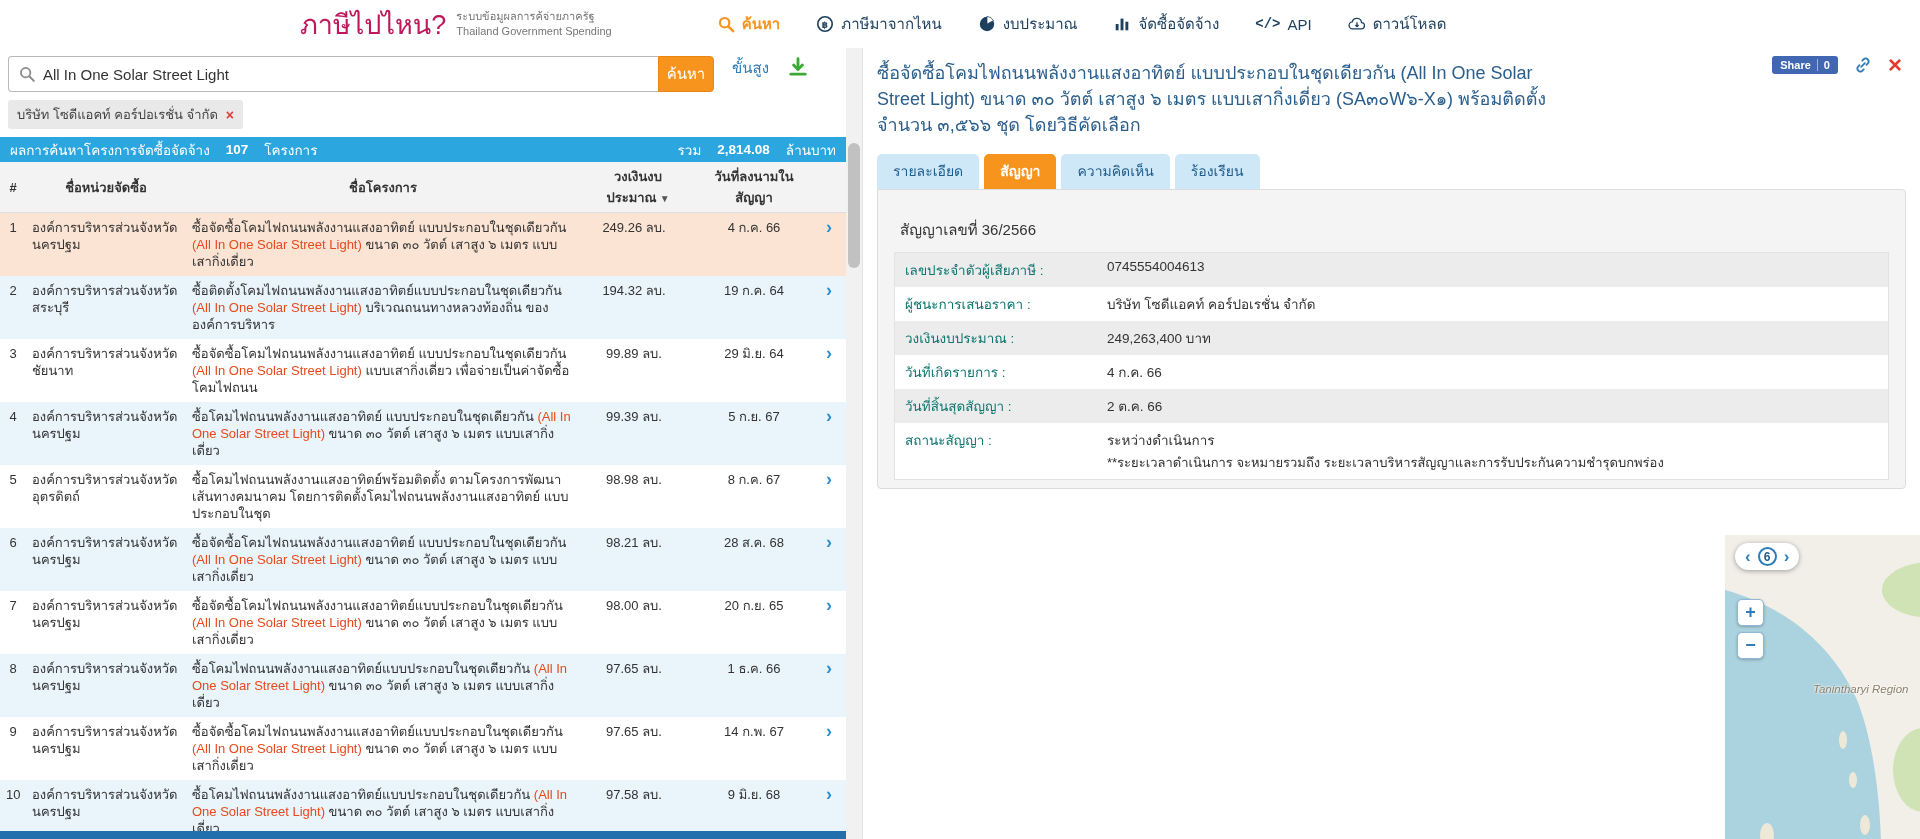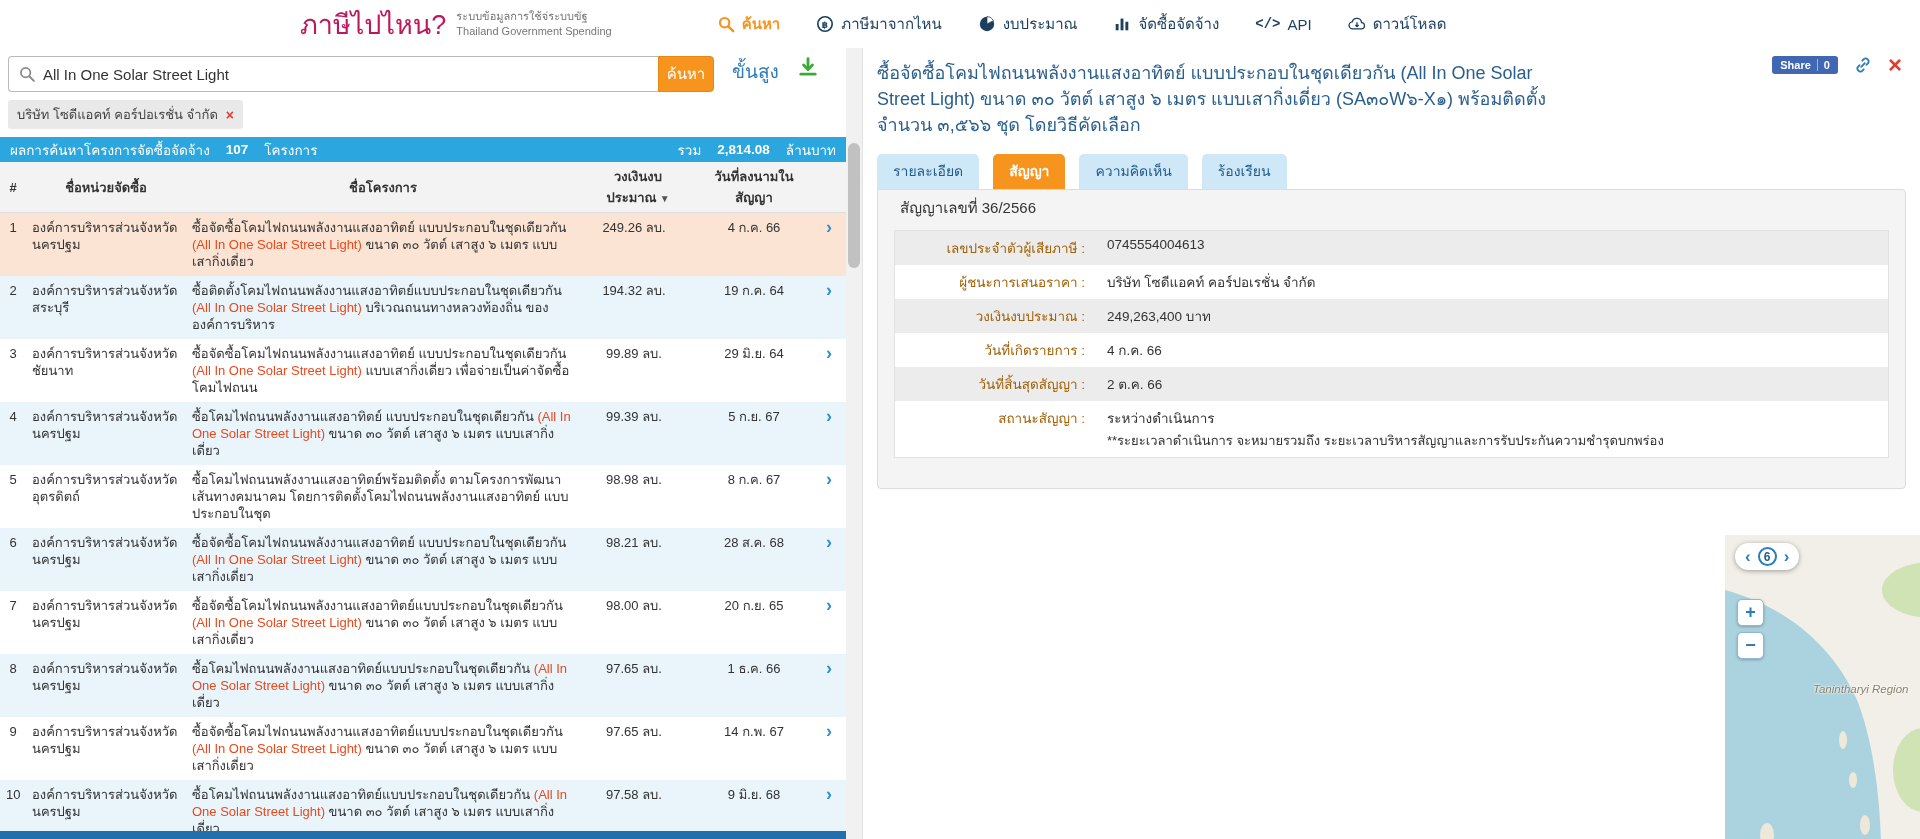--- a/index.html
+++ b/index.html
@@ -24,21 +24,21 @@
   .scroll-thumb { position:absolute; left:2px; top:95px; width:12px; height:125px; background:#c1c1c1; border-radius:6px; cursor:pointer; }
 
   .search-row { display:flex; align-items:flex-start; padding:8px 8px 5px 8px; }
   .search-box { position:relative; width:650px; }
   .search-box input { width:100%; height:36px; border:1px solid #b9b9b9; border-right:none;
     border-radius:4px 0 0 4px; padding:0 10px 0 34px; font-size:15px; color:#333;
     font-family:"Liberation Sans","DejaVu Sans",sans-serif; outline:none; }
   .input-search-icon { position:absolute; left:10px; top:9px; width:18px; height:18px; }
   .btn-search { height:36px; min-width:56px; background:#f7941e; color:#fff; border:1px solid #e58712;
     border-radius:0 4px 4px 0; font-size:15px; cursor:pointer; font-family:inherit; }
-  .advanced { margin-left:18px; color:#2d7cb8; font-size:19px; cursor:pointer; }
+  .advanced { margin-left:18px; color:#2d7cb8; font-size:15px; cursor:pointer; }
   .download-btn { margin-left:18px; cursor:pointer; display:flex; align-items:center; }
   .download-btn svg { width:22px; height:22px; }
 
   .chip-row { padding:3px 8px 8px 8px; }
   .chip { display:inline-flex; align-items:center; gap:8px; background:#e9e9e9; border-radius:3px;
     padding:4px 9px; font-size:13px; color:#444; }
   .chip-close { color:#e03c31; font-weight:bold; font-size:14px; cursor:pointer; line-height:1; }
 
   .results-bar { height:25px; background:#2ba6df; color:#fff; display:flex; align-items:center;
     justify-content:space-between; padding:0 10px; font-size:13.5px; }
@@ -63,32 +63,32 @@
     border-left:1px solid #e3e3e3; }
   .detail-head { position:relative; padding:12px 20px 0 14px; }
   .detail-title { width:690px; font-size:18px; color:#2a5e8c; line-height:1.45; }
   .head-actions { position:absolute; top:8px; right:18px; display:flex; align-items:center; gap:16px; }
   .fb-share { display:flex; align-items:center; background:#4267b2; color:#fff; font-size:11px;
     font-weight:bold; border-radius:3px; padding:3px 8px; gap:6px; cursor:pointer; }
   .fb-divider { width:1px; height:12px; background:rgba(255,255,255,.5); }
   .link-btn { cursor:pointer; display:flex; } .link-btn svg { width:18px; height:18px; }
   .close-x { color:#e03c31; font-size:24px; font-weight:bold; line-height:18px; cursor:pointer; }
 
-  .tabs { display:flex; gap:14px; padding:16px 0 0 14px; }
+  .tabs { display:flex; gap:5px; padding:16px 0 0 14px; }
   .tab { padding:6px 16px 7px; border-radius:5px 5px 0 0; font-size:14px; background:#cfe8f7;
     color:#1f5c8b; cursor:pointer; }
   .tab.active { background:#f7941e; color:#fff; font-weight:bold; }
 
   .tab-content { margin:0 14px; background:#f4f4f4; border:1px solid #dcdcdc;
-    border-radius:0 4px 4px 4px; padding:4px 16px 16px; height:300px; }
+    border-radius:0 4px 4px 4px; padding:26px 16px 16px; height:300px; }
   .contract-no { font-size:15px; color:#333; margin:2px 0 10px 6px; }
   .contract-card { background:#fff; border:1px solid #e2e2e2; }
   .field-row { display:flex; font-size:13.5px; }
   .field-row.gray { background:#ececec; }
-  .f-label { width:200px; text-align:right; padding:6px 10px; flex-shrink:0; color:#a16207; }
+  .f-label { width:200px; text-align:left; padding:6px 10px; flex-shrink:0; color:#0f766e; }
   .f-value { padding:6px 12px; color:#333; }
   .f-note { font-size:13px; color:#333; margin-top:3px; max-width:620px; line-height:1.45; }
 
   
   .map { position:absolute; left:862px; top:487px; width:1058px; height:352px; overflow:hidden;
     background:#f2efe9; cursor:grab; }
   .map svg.terrain { position:absolute; inset:0; width:100%; height:100%; }
   .map-label { position:absolute; font-size:11px; color:#333; white-space:nowrap;
     text-shadow:0 0 2px #fff,0 0 3px #fff; }
   .map-label.region { color:#8a7f6a; font-style:italic; font-size:11.5px; }
@@ -103,21 +103,21 @@
     color:#2d7cb8; font-size:18px; font-weight:bold; display:flex; align-items:center;
     justify-content:center; box-shadow:0 1px 3px rgba(0,0,0,.25); cursor:pointer; }
 </style>
 </head>
 <body>
 
 <div class="header">
   <div class="logo-wrap">
     <span class="logo">ภาษีไปไหน?</span>
     <span class="subtitle">
-      <span>ระบบข้อมูลการใช้จ่ระบบขัฐ</span><br>
+      <span>ระบบข้อมูผลการค้จ่ายภาครัฐ</span><br>
       <span>Thailand Government Spending</span>
     </span>
   </div>
   <div class="nav">
     <div class="nav-item active">
       <svg viewBox="0 0 20 20">
           <circle cx="8.5" cy="8.5" r="5.2" fill="none" stroke="#f7941e" stroke-width="2.4"></circle>
           <line x1="12.8" y1="12.8" x2="18" y2="18" stroke="#f7941e" stroke-width="2.8" stroke-linecap="round"></line>
         </svg>
       <span>ค้นหา</span>

